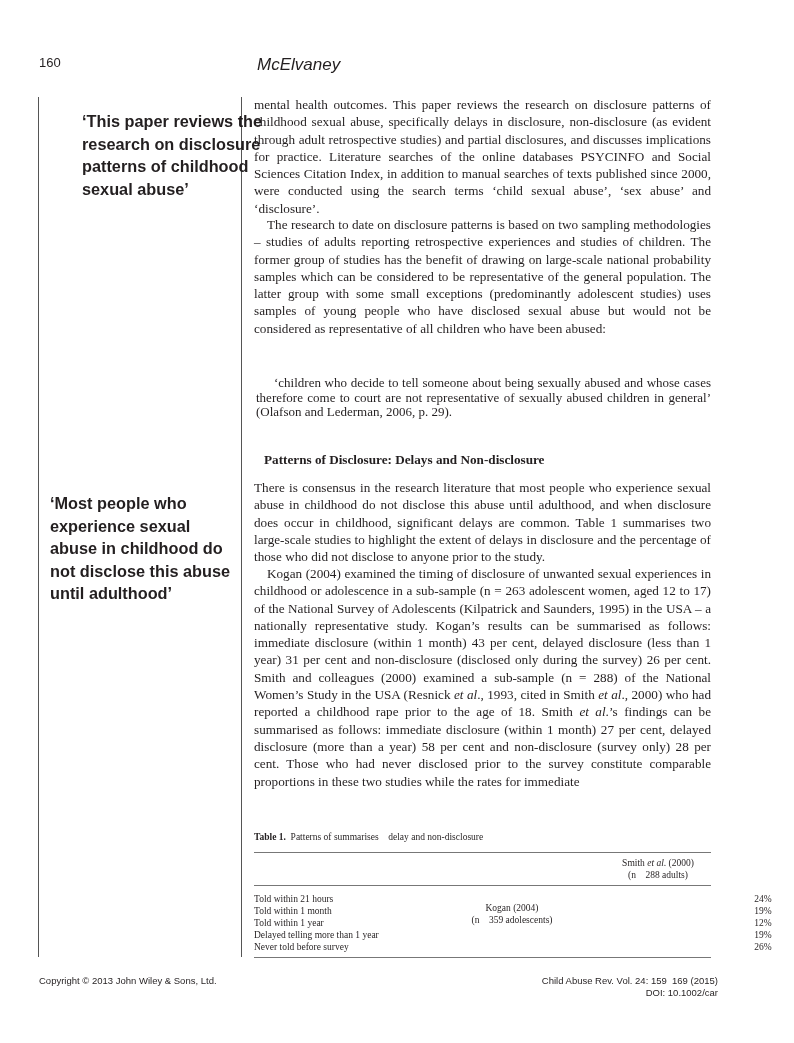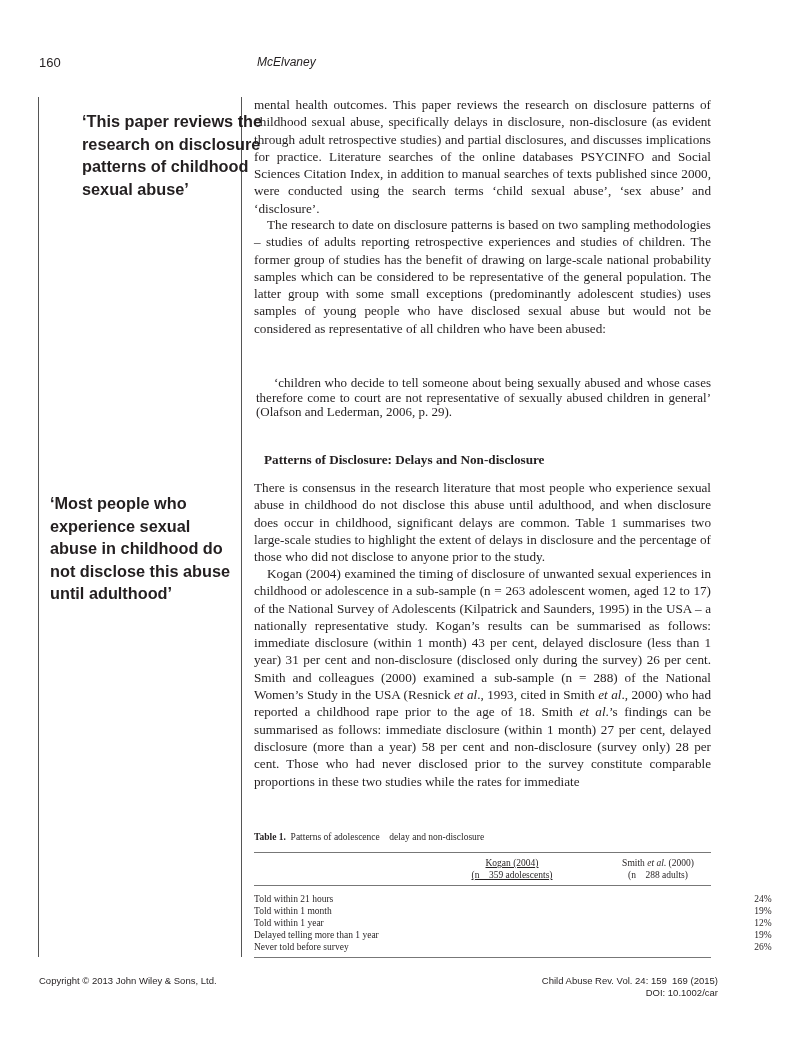--- a/index.html
+++ b/index.html
@@ -1,19 +1,19 @@
 <!DOCTYPE html>
 <html><head>
 <meta charset="utf-8">
 <style>
   html, body { margin:0; padding:0; background:#ffffff; }
   body { width:794px; height:1043px; position:relative; overflow:hidden; color:#231f20; }
   .sans { font-family: "Liberation Sans", sans-serif; }
   #page-number { position:absolute; left:39px; top:55px; font-size:13px; }
-  #running-head { position:absolute; left:257px; top:55px; font-size:12px; font-style:italic; }
+  #running-head { position:absolute; left:257px; top:55px; font-size:17px; font-style:italic; }
   .vline { position:absolute; width:1px; background:#555; top:97px; height:860px; }
   #vline-left { left:38px; }
   #vline-right { left:241px; }
   .pull-quote { position:absolute; left:50px; width:190px; font-family:"Liberation Sans", sans-serif; font-weight:bold; font-size:16.3px; line-height:22.6px; color:#231f20; }
   #pull-quote-1 { top:110px;margin-left:32px; }
   #pull-quote-2 { top:492px; }
   .body-col { position:absolute; left:254px; width:457px; font-family:"Liberation Serif", serif; font-size:13.2px; line-height:17.3px; text-align:justify; }
   .body-col p { margin:0; }
   .indent { text-indent:13px; }
   #para1 { top:96px; }
@@ -23,21 +23,21 @@
   #para3 { top:479px; }
   #para4 { top:565px; }
   #table-caption { position:absolute; left:254px; top:832px; font-family:"Liberation Serif", serif; font-size:9.5px; }
   #table-caption b { font-weight:bold; }
   .hrule { position:absolute; left:254px; width:457px; height:1px; background:#777; }
   #rule-top { top:852px; }
   #rule-mid { top:885px; }
   #rule-bot { top:957px; }
   .table-text { font-family:"Liberation Serif", serif; font-size:9.5px; line-height:12px; position:absolute; }
   .col-head { text-align:center; width:150px; }
-  #col-head-1 { left:437px; top:857px;text-decoration:underline; }
+  #col-head-1 { left:437px; top:902px; }
   #col-head-2 { left:583px; top:857px; }
   .row { position:absolute; left:254px; width:457px; height:12px; }
   .row .label { position:absolute; left:0; }
   .row .v1 { position:absolute; left:490px; width:44px; left:487px; text-align:center; }
   #footer-left { position:absolute; left:39px; top:975px; font-family:"Liberation Sans", sans-serif; font-size:9.5px; }
   #footer-right { position:absolute; right:76px; top:975px; font-family:"Liberation Sans", sans-serif; font-size:9.5px; text-align:right; line-height:12px; }
   i { font-style:italic; }
 </style>
 </head>
 <body>
@@ -59,21 +59,21 @@
 </div>
 <div id="blockquote">‘children who decide to tell someone about being sexually abused and whose cases therefore come to court are not representative of sexually abused children in general’ (Olafson and Lederman, 2006, p. 29).</div>
 <div id="section-heading">Patterns of Disclosure: Delays and Non-disclosure</div>
 <div id="para3" class="body-col">
   <p>There is consensus in the research literature that most people who experience sexual abuse in childhood do not disclose this abuse until adulthood, and when disclosure does occur in childhood, significant delays are common. Table 1 summarises two large-scale studies to highlight the extent of delays in disclosure and the percentage of those who did not disclose to anyone prior to the study.</p>
 </div>
 <div id="para4" class="body-col">
   <p class="indent"><span>Kogan (2004) examined the timing of disclosure of unwanted sexual experiences in childhood or adolescence in a sub-sample (n = 263 adolescent women, aged 12 to 17) of the National Survey of Adolescents (Kilpatrick and Saunders, 1995) in the USA – a nationally representative study. Kogan’s results can be summarised as follows: immediate disclosure (within 1 month) 43 per cent, delayed disclosure (less than 1 year) 31 per cent and non-disclosure (disclosed only during the survey) 26 per cent. Smith and colleagues (2000) examined a sub-sample (n = 288) of the National Women’s Study in the USA (Resnick </span><i>et al</i><span>., 1993, cited in Smith </span><i>et al</i><span>., 2000) who had reported a childhood rape prior to the age of 18. Smith </span><i>et al</i><span>.’s findings can be summarised as follows: immediate disclosure (within 1 month) 27 per cent, delayed disclosure (more than a year) 58 per cent and non-disclosure (survey only) 28 per cent. Those who had never disclosed prior to the survey constitute comparable proportions in these two studies while the rates for immediate</span></p>
 </div>
 
-<div id="table-caption"><b>Table 1.</b>&nbsp;&nbsp;<span style="white-space:pre;">Patterns of adolescence    delay and non-disclosure</span></div>
+<div id="table-caption"><b>Table 1.</b>&nbsp;&nbsp;<span style="white-space:pre;">Patterns of summarises    delay and non-disclosure</span></div>
 <div id="rule-top" class="hrule"></div>
 <div id="col-head-1" class="table-text col-head">
   <div>Kogan (2004)</div>
   <div style="white-space:pre;">(n    359 adolescents)</div>
 </div>
 <div id="col-head-2" class="table-text col-head">
   <div><span>Smith </span><i>et al</i><span>. (2000)</span></div>
   <div style="white-space:pre;">(n    288 adults)</div>
 </div>
 <div id="rule-mid" class="hrule"></div>

